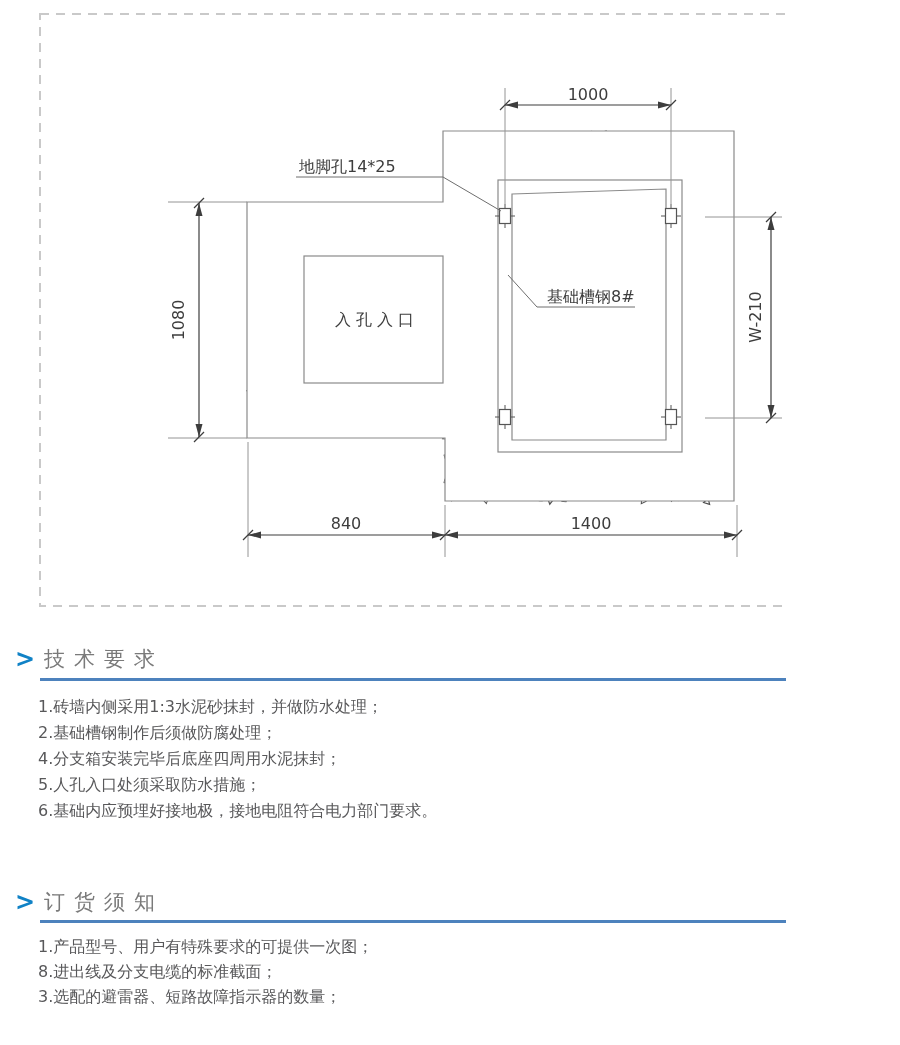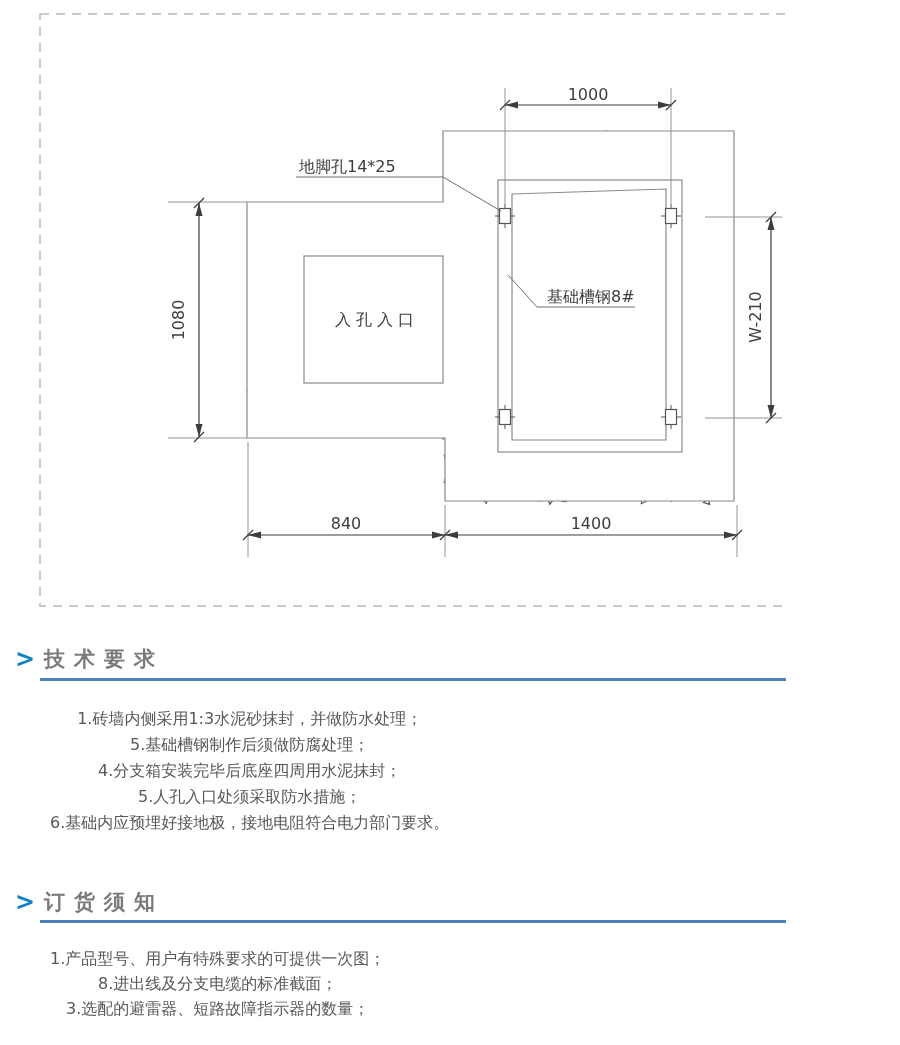--- a/index.html
+++ b/index.html
@@ -18,24 +18,24 @@
   .tick{stroke:#3d3d3d;stroke-width:1.4;}
   .dim text,.labels text{fill:#3d3d3d;font-size:16px;}
   .labels line{stroke:#6e6e6e;stroke-width:1;}
   .bolts rect{fill:#ffffff;stroke:#555;stroke-width:1.2;}
   .bolts line{stroke:#555;stroke-width:1;}
   .lbl-small{font-size:15px;}
   .lbl-manhole{font-size:17px;letter-spacing:5px;}
   
   .sec-head{position:absolute;left:15px;display:flex;align-items:center;}
   .sec-head .gt{color:#1082c6;font-size:24px;font-weight:700;line-height:1;margin-right:9px;}
-  .sec-head h2{margin:0;font-size:21px;font-weight:700;color:#7a7a7a;letter-spacing:9px;}
+  .sec-head h2{margin:0;font-size:21px;font-weight:400;color:#7a7a7a;letter-spacing:9px;}
   .sec-rule{position:absolute;left:40px;width:845px;height:3px;background:#4d82bd;}
-  ul.items{position:absolute;left:38px;margin:12px;padding:0;list-style:none;
-    font-size:16px;color:#58585a;text-align:center;}
+  ul.items{position:absolute;left:38px;margin:0;padding:0;list-style:none;
+    font-size:16px;color:#58585a;}
   #tech-items li{line-height:26px;height:26px;}
   #order-items li{line-height:25px;height:25px;}
 </style>
 </head>
 <body>
 
 <div class="page">
 
   <svg class="drawing" width="900" height="620" viewBox="0 0 900 620">
 
@@ -499,21 +499,21 @@
     </g>
   </svg>
 
   <div class="sec-head" style="top:645px;">
     <span class="gt">&gt;</span>
     <h2>技术要求</h2>
   </div>
   <div class="sec-rule" style="top:678px;"></div>
   <ul class="items" id="tech-items" style="top:694px;">
       <li>1.砖墙内侧采用1:3水泥砂抹封，并做防水处理；</li>
-      <li>5.基础槽钢制作后须做防腐处理；</li>
+      <li>2.基础槽钢制作后须做防腐处理；</li>
       <li>4.分支箱安装完毕后底座四周用水泥抹封；</li>
       <li>5.人孔入口处须采取防水措施；</li>
       <li>6.基础内应预埋好接地极，接地电阻符合电力部门要求。</li>
     </ul>
 
   <div class="sec-head" style="top:888px;">
     <span class="gt">&gt;</span>
     <h2>订货须知</h2>
   </div>
   <div class="sec-rule" style="top:920px;"></div>

